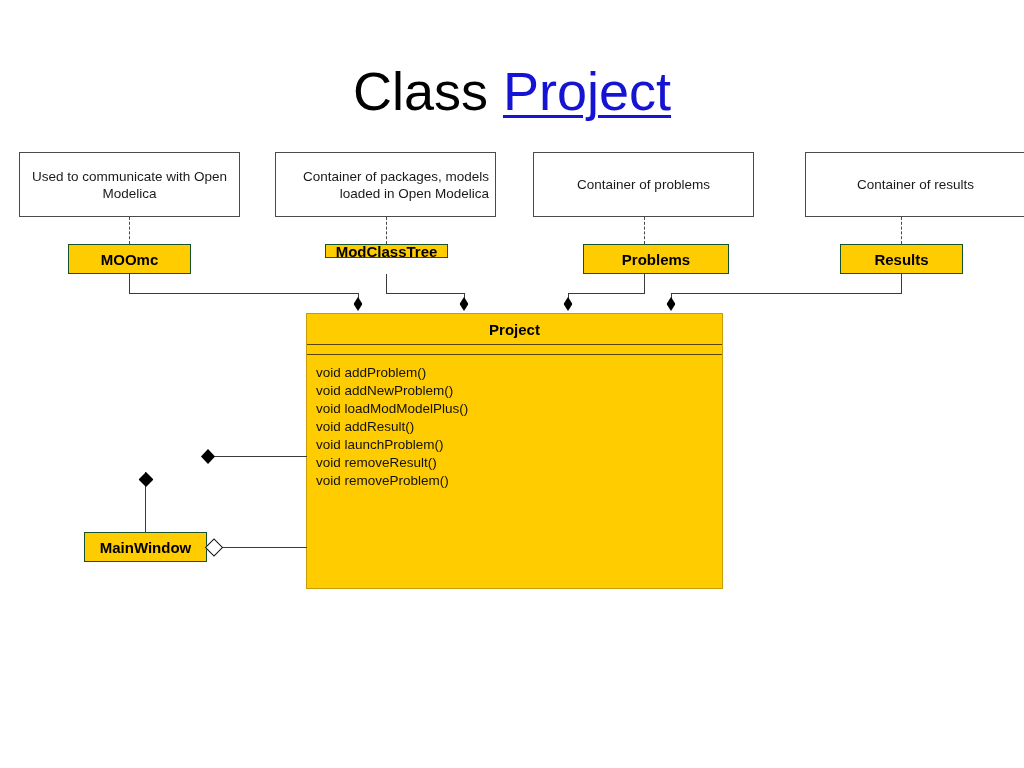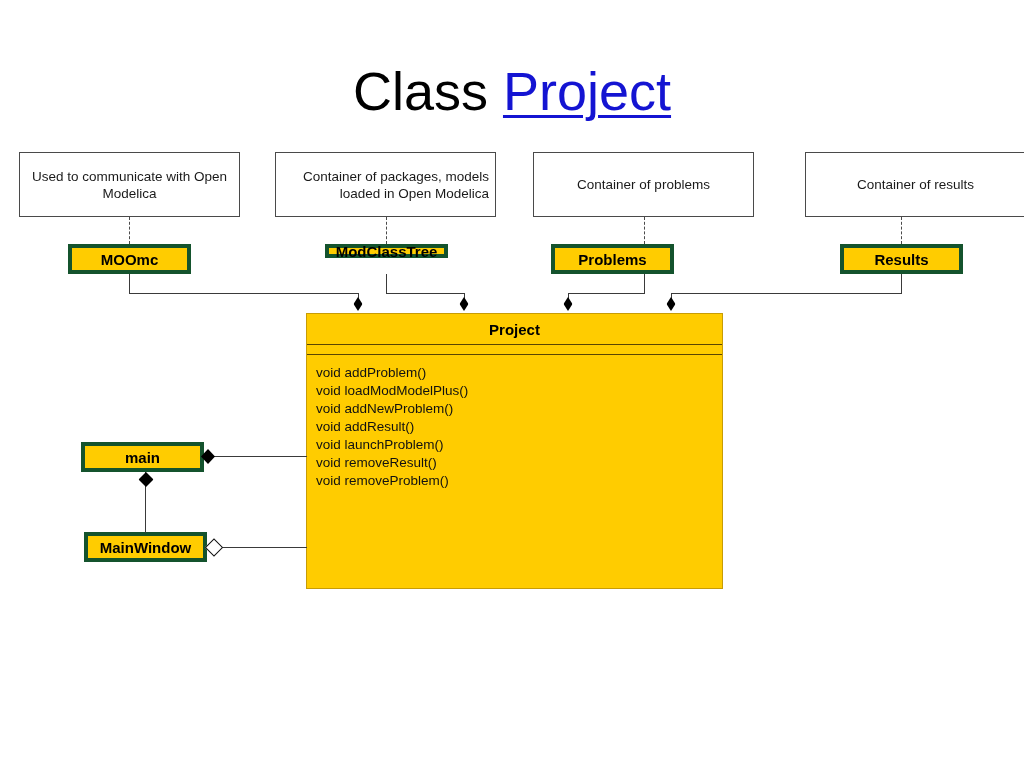--- a/index.html
+++ b/index.html
@@ -50,21 +50,21 @@
     align-items: center;
     justify-content: center;
     padding: 0 6px;
   }
 
   
   .ybox {
     position: absolute;
     box-sizing: border-box;
     background: #ffcc00;
-    border: 4px solid #14532d;
+    border: 1px solid #14532d;
     color: #000000;
     font-size: 15px;
     font-weight: bold;
     display: flex;
     align-items: center;
     justify-content: center;
     text-align: center;
     white-space: nowrap;
   }
 
@@ -164,21 +164,21 @@
   <div class="dash-v" style="left:901px; top:217px; height:27px;"></div>
 
   <div class="ybox" style="left:68px; top:244px; width:123px; height:30px;">
     <span>MOOmc</span>
   </div>
 
   <div class="ybox" style="left:325px; top:244px; width:123px; height:14px;">
     <span>ModClassTree</span>
   </div>
 
-  <div class="ybox" style="left:551px; top:244px; width:123px; height:30px;">
+  <div class="ybox" style="left:583px; top:244px; width:146px; height:30px;">
     <span>Problems</span>
   </div>
 
   <div class="ybox" style="left:840px; top:244px; width:123px; height:30px;">
     <span>Results</span>
   </div>
 
   <div class="ln-v" style="left:129px; top:274px; height:20px;"></div>
   <div class="ln-h" style="left:129px; top:293px; width:230px;"></div>
   <div class="ln-v" style="left:358px; top:293px; height:6px;"></div>
@@ -198,33 +198,30 @@
   <div class="dia filled" style="left:358px; top:297px;"></div>
   <div class="dia filled" style="left:464px; top:297px;"></div>
   <div class="dia filled" style="left:568px; top:297px;"></div>
   <div class="dia filled" style="left:671px; top:297px;"></div>
 
   <div id="project-class" style="left:306px; top:313px; width:417px; height:276px;">
     <div id="project-header">Project</div>
     <div id="project-attrs"></div>
     <div id="project-methods">
       <div class="m-line">void addProblem()</div>
+      <div class="m-line">void addNewProblem()</div>
       <div class="m-line">void loadModModelPlus()</div>
-      <div class="m-line">void addNewProblem()</div>
       <div class="m-line">void addResult()</div>
       <div class="m-line">void launchProblem()</div>
       <div class="m-line">void removeResult()</div>
       <div class="m-line">void removeProblem()</div>
       <div class="m-gap"></div>
     </div>
   </div>
 
-  <div class="ybox" style="left:81px; top:442px; width:123px; height:30px;">
-    <span>main</span>
-  </div>
 
   <div class="ybox" style="left:84px; top:532px; width:123px; height:30px;">
     <span>MainWindow</span>
   </div>
 
   <div class="ln-h" style="left:212px; top:456px; width:95px;"></div>
   <div class="dia filled" style="left:208px; top:449px; width:14px; height:15px; transform:translate(-50%,0);"></div>
 
   <div class="ln-v" style="left:145px; top:472px; height:61px;"></div>
   <div class="dia filled" style="left:146px; top:472px; width:15px; height:15px;"></div>

